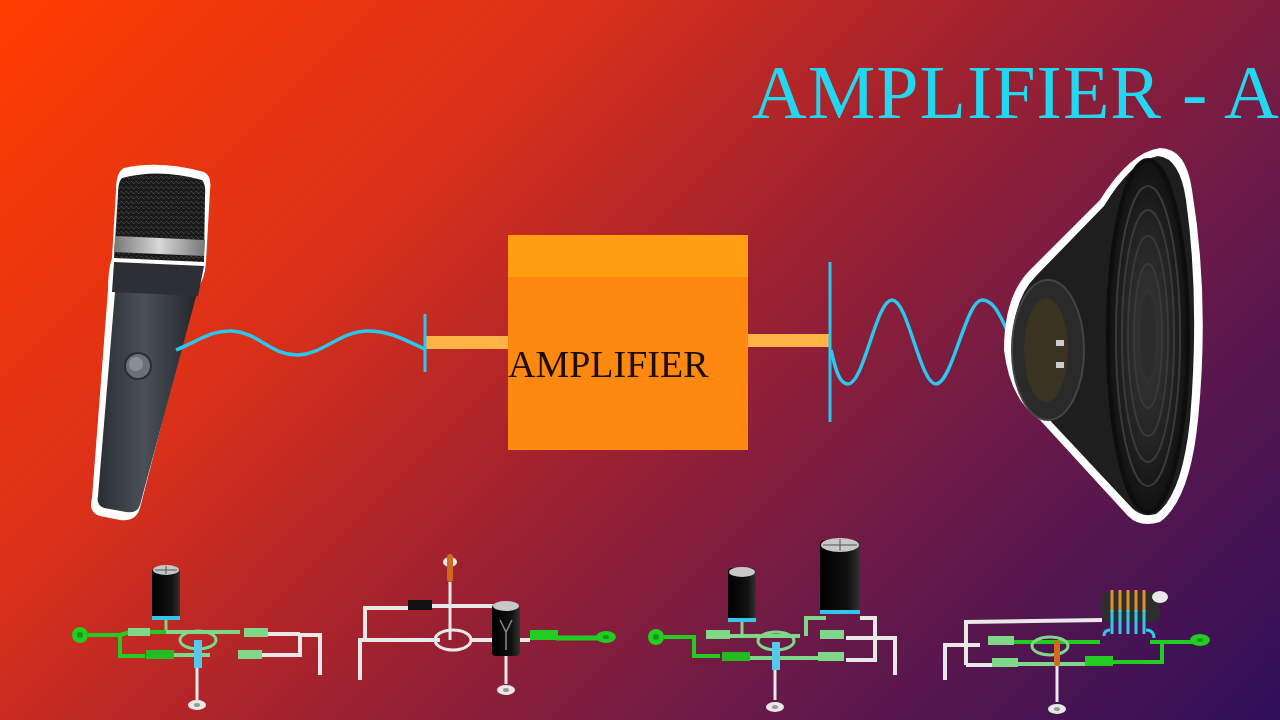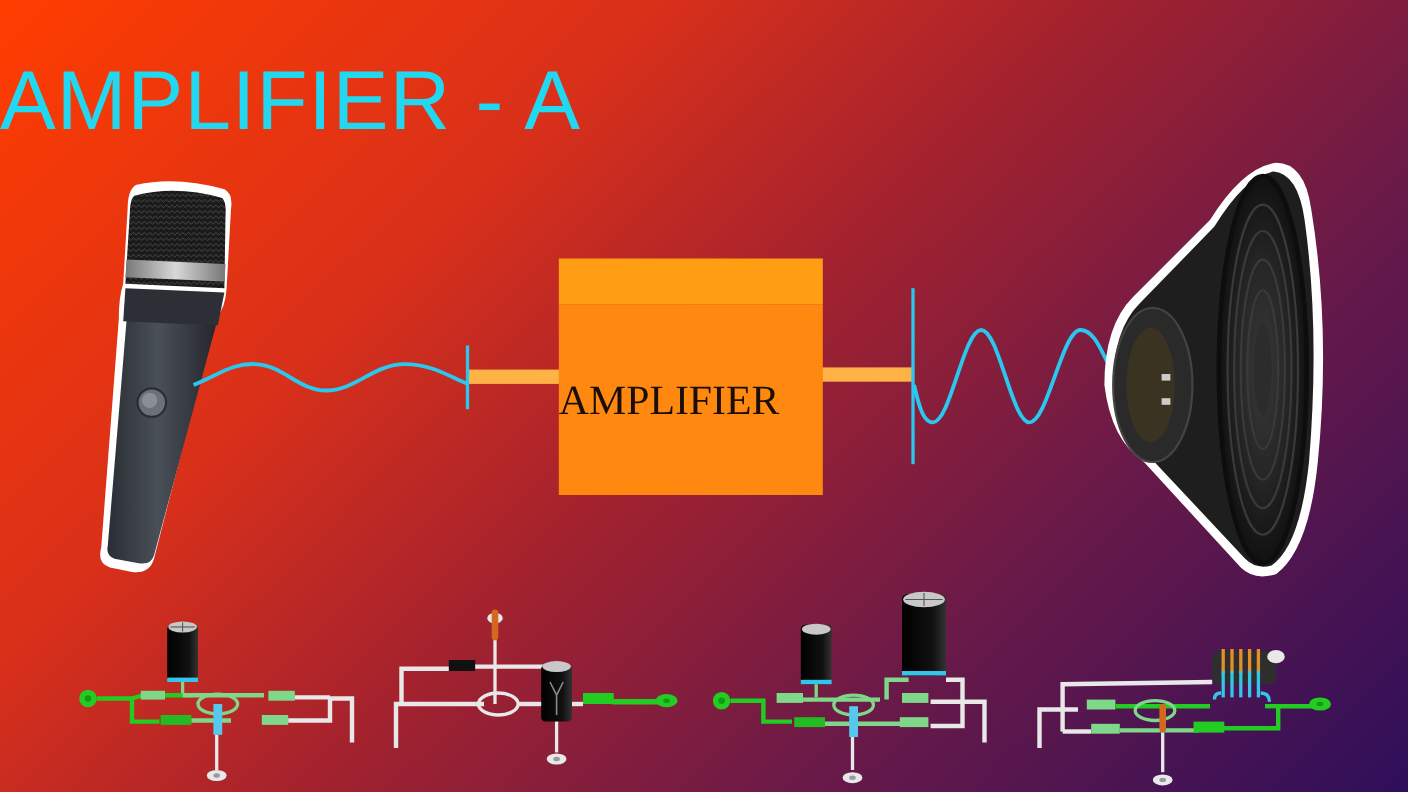--- a/index.html
+++ b/index.html
@@ -6,23 +6,23 @@
   body {
     width: 1280px; height: 720px; overflow: hidden; position: relative;
     font-family: "Liberation Serif", serif;
   }
   .bg {
     position: absolute; inset: 0;
     background: linear-gradient(135deg, #ff3d00 0%, #d9301a 30%, #a3222e 50%, #6a1a48 72%, #2e0f5a 100%);
   }
   .title {
     position: absolute; left: 0; width: 1280px; top: 54px;
-    text-align: left; font-size: 76px; color: #22d8f0;
+    text-align: right; font-size: 76px; color: #22d8f0;
     letter-spacing: 1px; line-height: 1;
-    font-family: Liberation Sans, sans-serif;
+    font-family: Liberation Serif, serif;
   }
   .scene { position: absolute; inset: 0; }
   .amp-box {
     position: absolute; left: 508px; top: 235px; width: 240px; height: 215px;
   }
   .amp-top {
     position: absolute; left: 0; top: 0; width: 240px; height: 42px;
     background: #ff9e12;
   }
   .amp-face {

